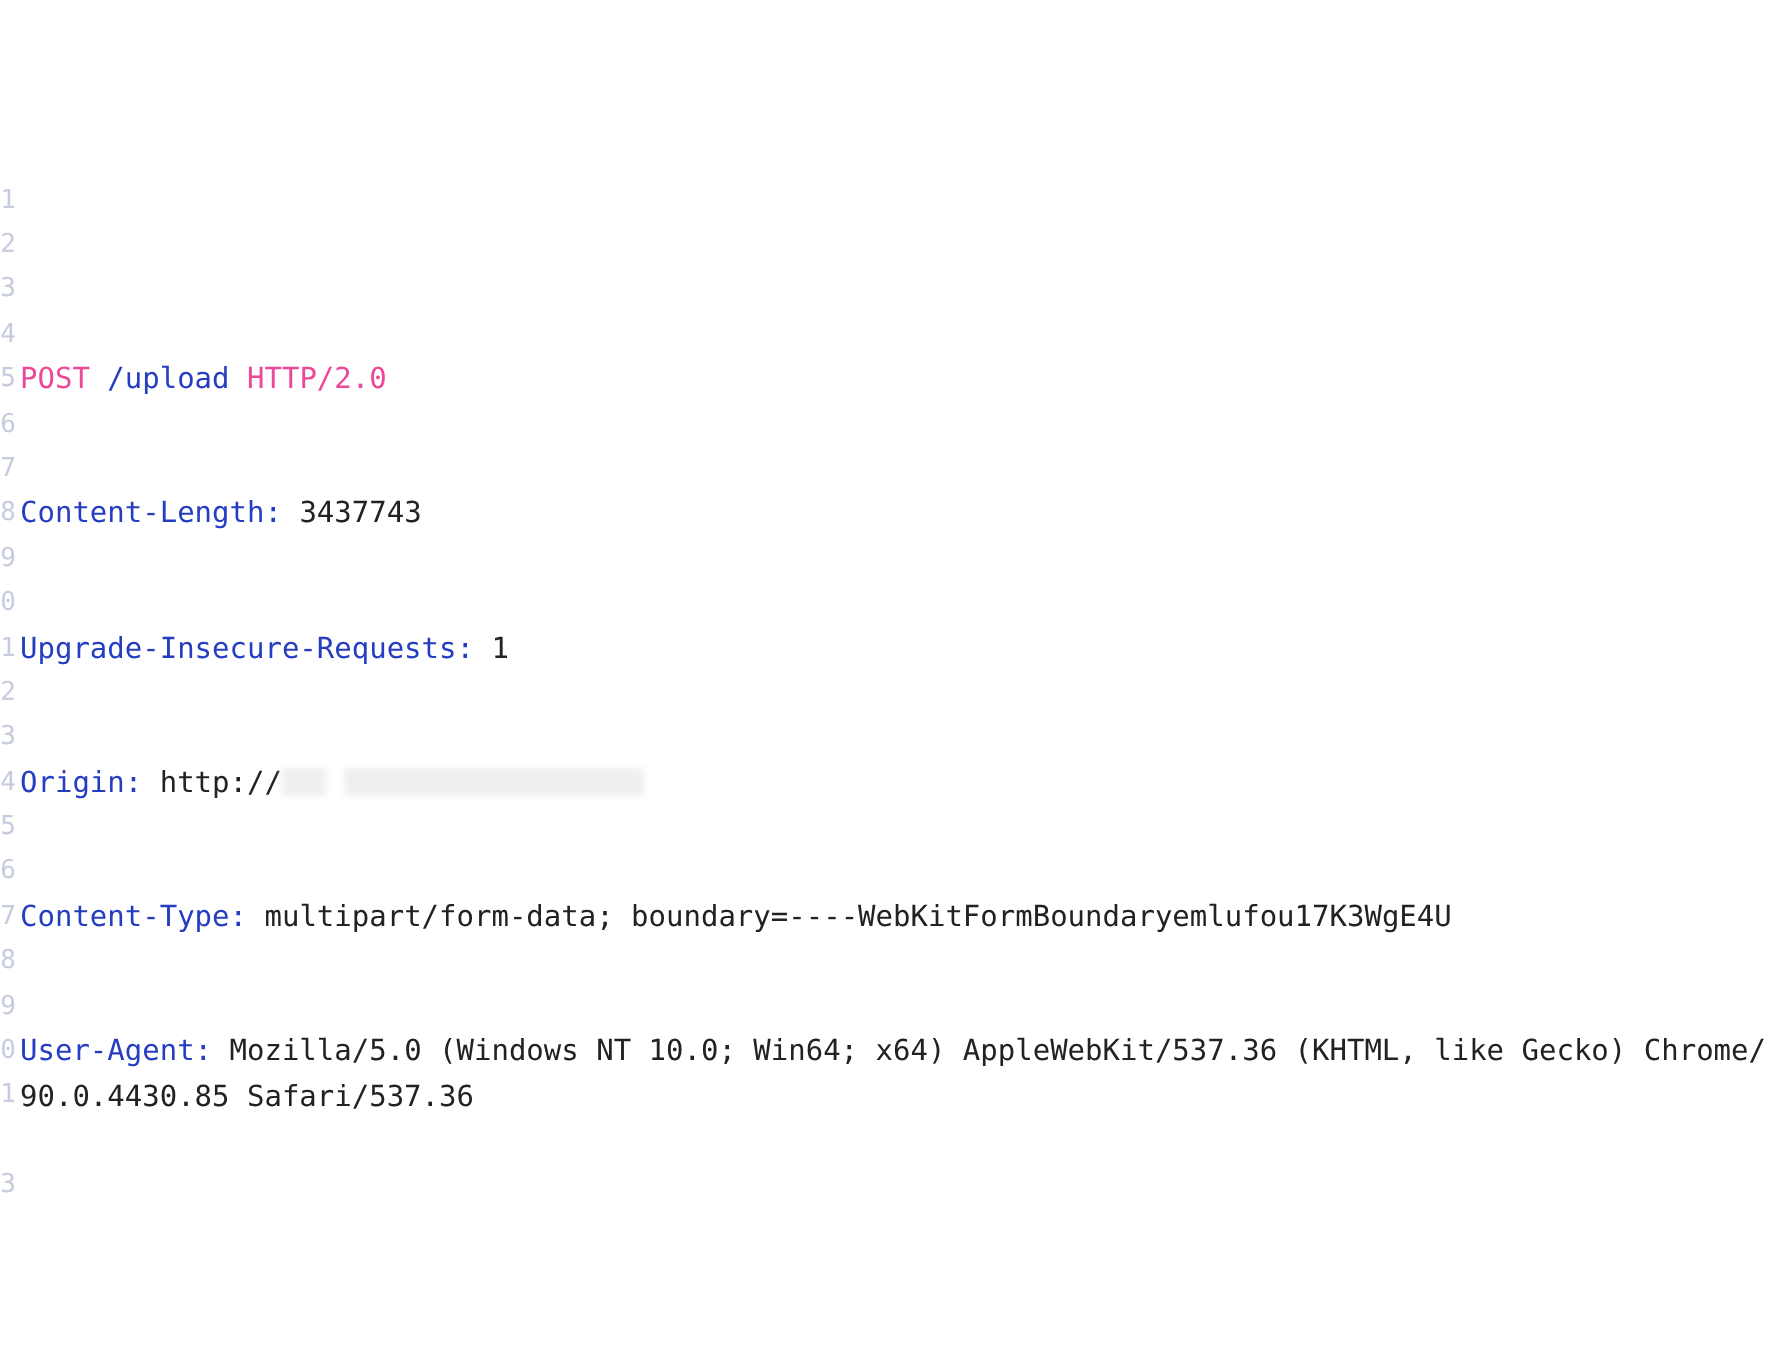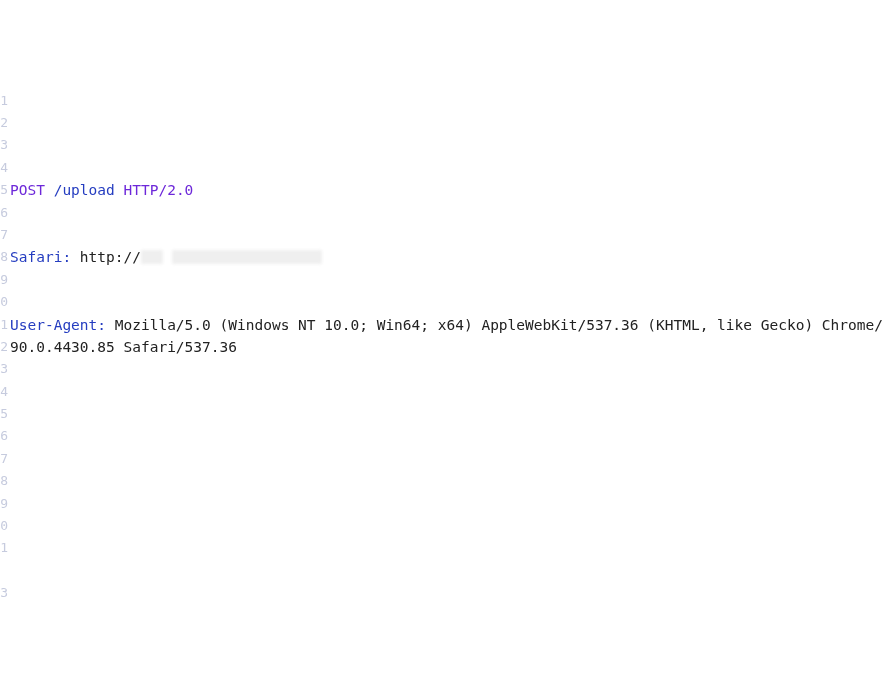--- a/index.html
+++ b/index.html
@@ -30,40 +30,43 @@
     user-select: none;
     pointer-events: none;
   }
   .gutter .ln {
     height: 22.4px;
     line-height: 22.4px;
     display: block;
   }
   .line { min-height: 22.4px; }
   .blue { color: #253dc0; }
-  .muted { color: #6d28d9; }
+  .muted { color: #ec4899; }
   .redact {
     display: inline-block;
     vertical-align: -2px;
     height: 14px;
     background: #efefef;
     filter: blur(1.5px);
     border-radius: 1px;
   }
 </style>
 </head>
 <body>
 
 
 
 <div class="editor">
   <div class="gutter" id="gutter"><span class="ln">1</span><span class="ln">2</span><span class="ln">3</span><span class="ln">4</span><span class="ln">5</span><span class="ln">6</span><span class="ln">7</span><span class="ln">8</span><span class="ln">9</span><span class="ln">0</span><span class="ln">1</span><span class="ln">2</span><span class="ln">3</span><span class="ln">4</span><span class="ln">5</span><span class="ln">6</span><span class="ln">7</span><span class="ln">8</span><span class="ln">9</span><span class="ln">0</span><span class="ln">1</span><span class="ln"></span><span class="ln">3</span></div>
 
   <div class="line"><span class="muted"><span>POST</span> </span><span class="blue">/upload</span><span class="muted"> </span><span class="muted">HTTP/2.0</span></div>
-  <div class="line"><span class="blue">Safari:</span> <span>http://</span><span class="redact" style="width:22px"></span> <span class="redact" style="width:150px"></span></div>
+  <div class="line"><span class="blue">Content-Length:</span> <span>3437743</span></div>
+  <div class="line"><span class="blue">Upgrade-Insecure-Requests:</span> <span>1</span></div>
+  <div class="line"><span class="blue">Origin:</span> <span>http://</span><span class="redact" style="width:22px"></span> <span class="redact" style="width:150px"></span></div>
+  <div class="line"><span class="blue">Content-Type:</span> <span>multipart/form-data; boundary=----WebKitFormBoundaryemlufou17K3WgE4U</span></div>
   <div class="line"><span class="blue">User-Agent:</span> <span>Mozilla/5.0 (Windows NT 10.0; Win64; x64) AppleWebKit/537.36 (KHTML, like Gecko) Chrome/90.0.4430.85 Safari/537.36</span></div>
   
   
   
   
   
   
   
   
   

